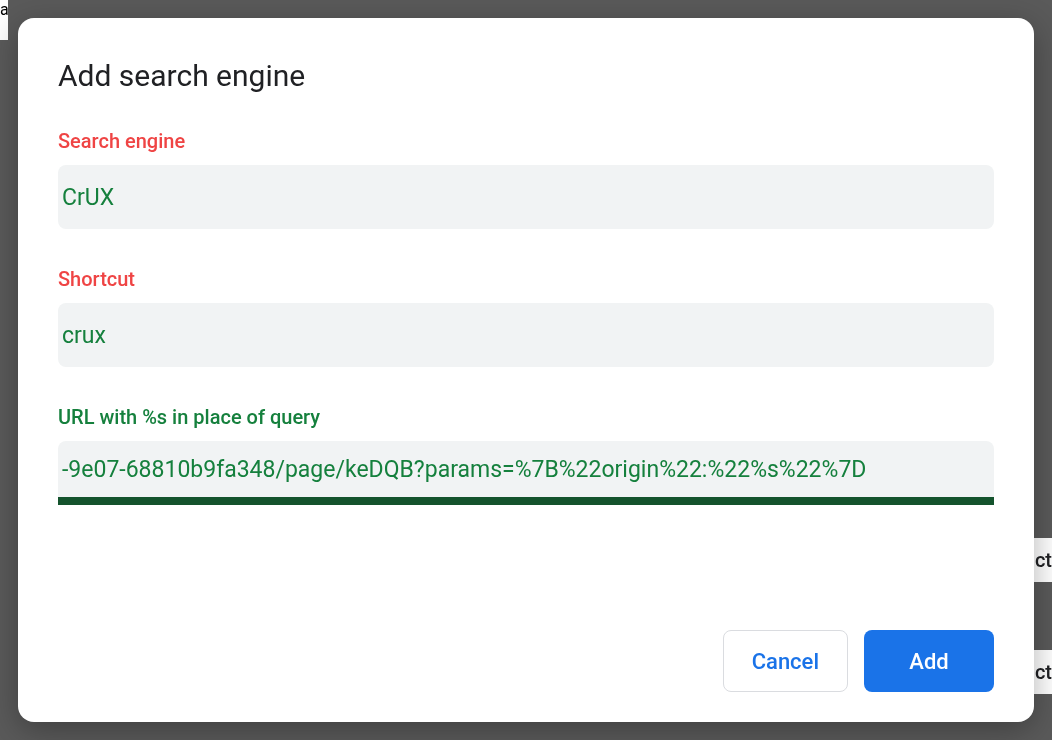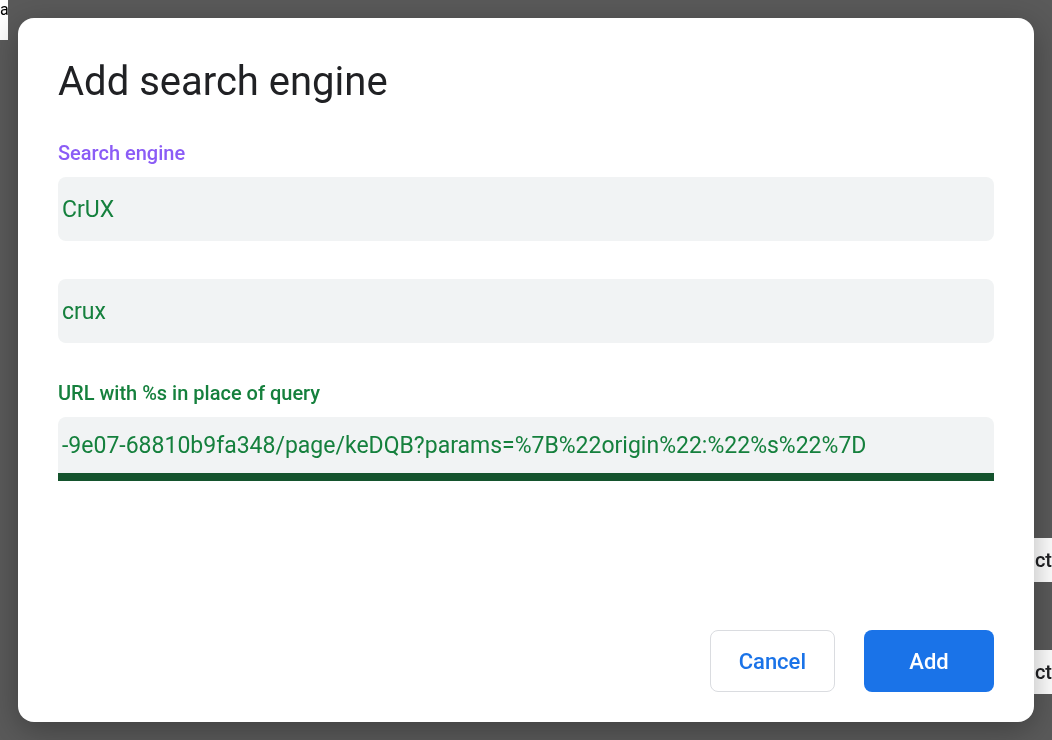--- a/index.html
+++ b/index.html
@@ -31,34 +31,34 @@
       bottom: 18px;
       background: #ffffff;
       border-radius: 16px;
       box-shadow: 0 8px 32px rgba(0,0,0,0.3);
       padding: 40px 40px 30px 40px;
       display: flex;
       flex-direction: column;
     }
 
     .dialog-title {
-      font-size: 40px;
+      font-size: 30px;
       font-weight: 400;
       color: #202124;
       margin-bottom: 36px;
     }
 
     .field-group {
       margin-bottom: 38px;
     }
 
     .field-label {
       font-size: 20px;
       font-weight: 500;
-      color: #8b5cf6;
+      color: #ef4444;
       margin-bottom: 12px;
       display: block;
     }
 
     .field-label.focused {
       color: #15803d;
     }
 
     .field-input {
       width: 100%;
@@ -80,21 +80,21 @@
       height: 64px;
     }
 
     .spacer {
       flex: 1;
     }
 
     .button-row {
       display: flex;
       justify-content: flex-end;
-      gap: 29px;
+      gap: 16px;
       margin-top: 20px;
     }
 
     .btn {
       height: 62px;
       padding: 0 28px;
       border-radius: 8px;
       font-size: 22px;
       font-weight: 500;
       cursor: pointer;
@@ -143,20 +143,21 @@
 
 <div class="dialog">
   <h1 class="dialog-title">Add search engine</h1>
 
   <div class="field-group">
     <label class="field-label">Search engine</label>
     <input class="field-input" type="text" value="CrUX" style="">
   </div>
 
   <div class="field-group">
+    <label class="field-label">Shortcut</label>
     <input class="field-input" type="text" value="crux" style="">
   </div>
 
   <div class="field-group">
     <label class="field-label focused">URL with %s in place of query</label>
     <input class="field-input focused" type="text" value="-9e07-68810b9fa348/page/keDQB?params=%7B%22origin%22:%22%s%22%7D" style="">
   </div>
 
   <div class="spacer"></div>
 

